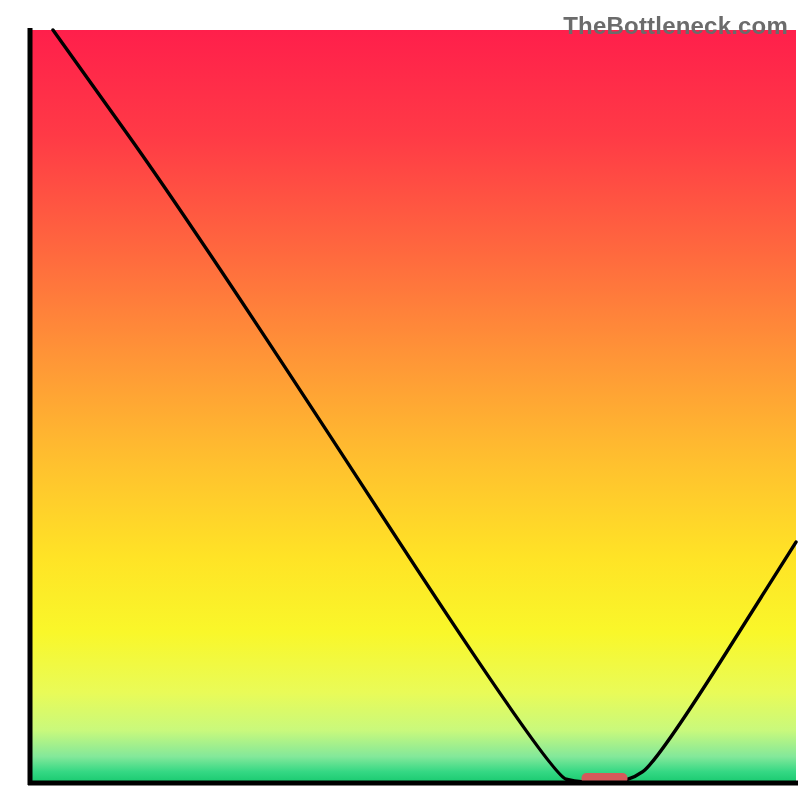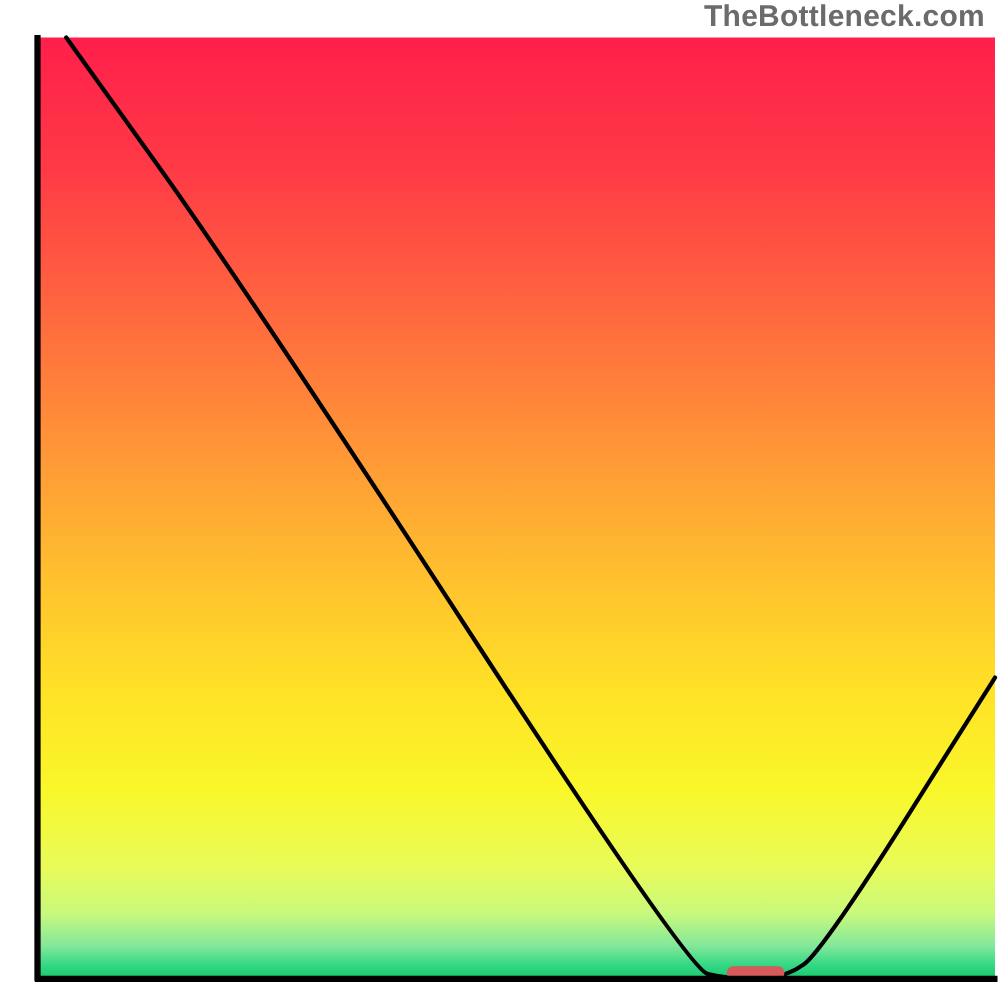--- a/index.html
+++ b/index.html
@@ -10,21 +10,21 @@
     background: #ffffff;
     overflow: hidden;
   }
   .chart-container {
     position: relative;
     width: 800px;
     height: 800px;
   }
   .watermark {
     position: absolute;
-    top: 0;
+    top: 12px;
     right: 12px;
     font-family: Arial, Helvetica, sans-serif;
     font-size: 24px;
     font-weight: 600;
     color: #6b6b6b;
     letter-spacing: 0.2px;
     z-index: 10;
   }
   svg {
     display: block;

